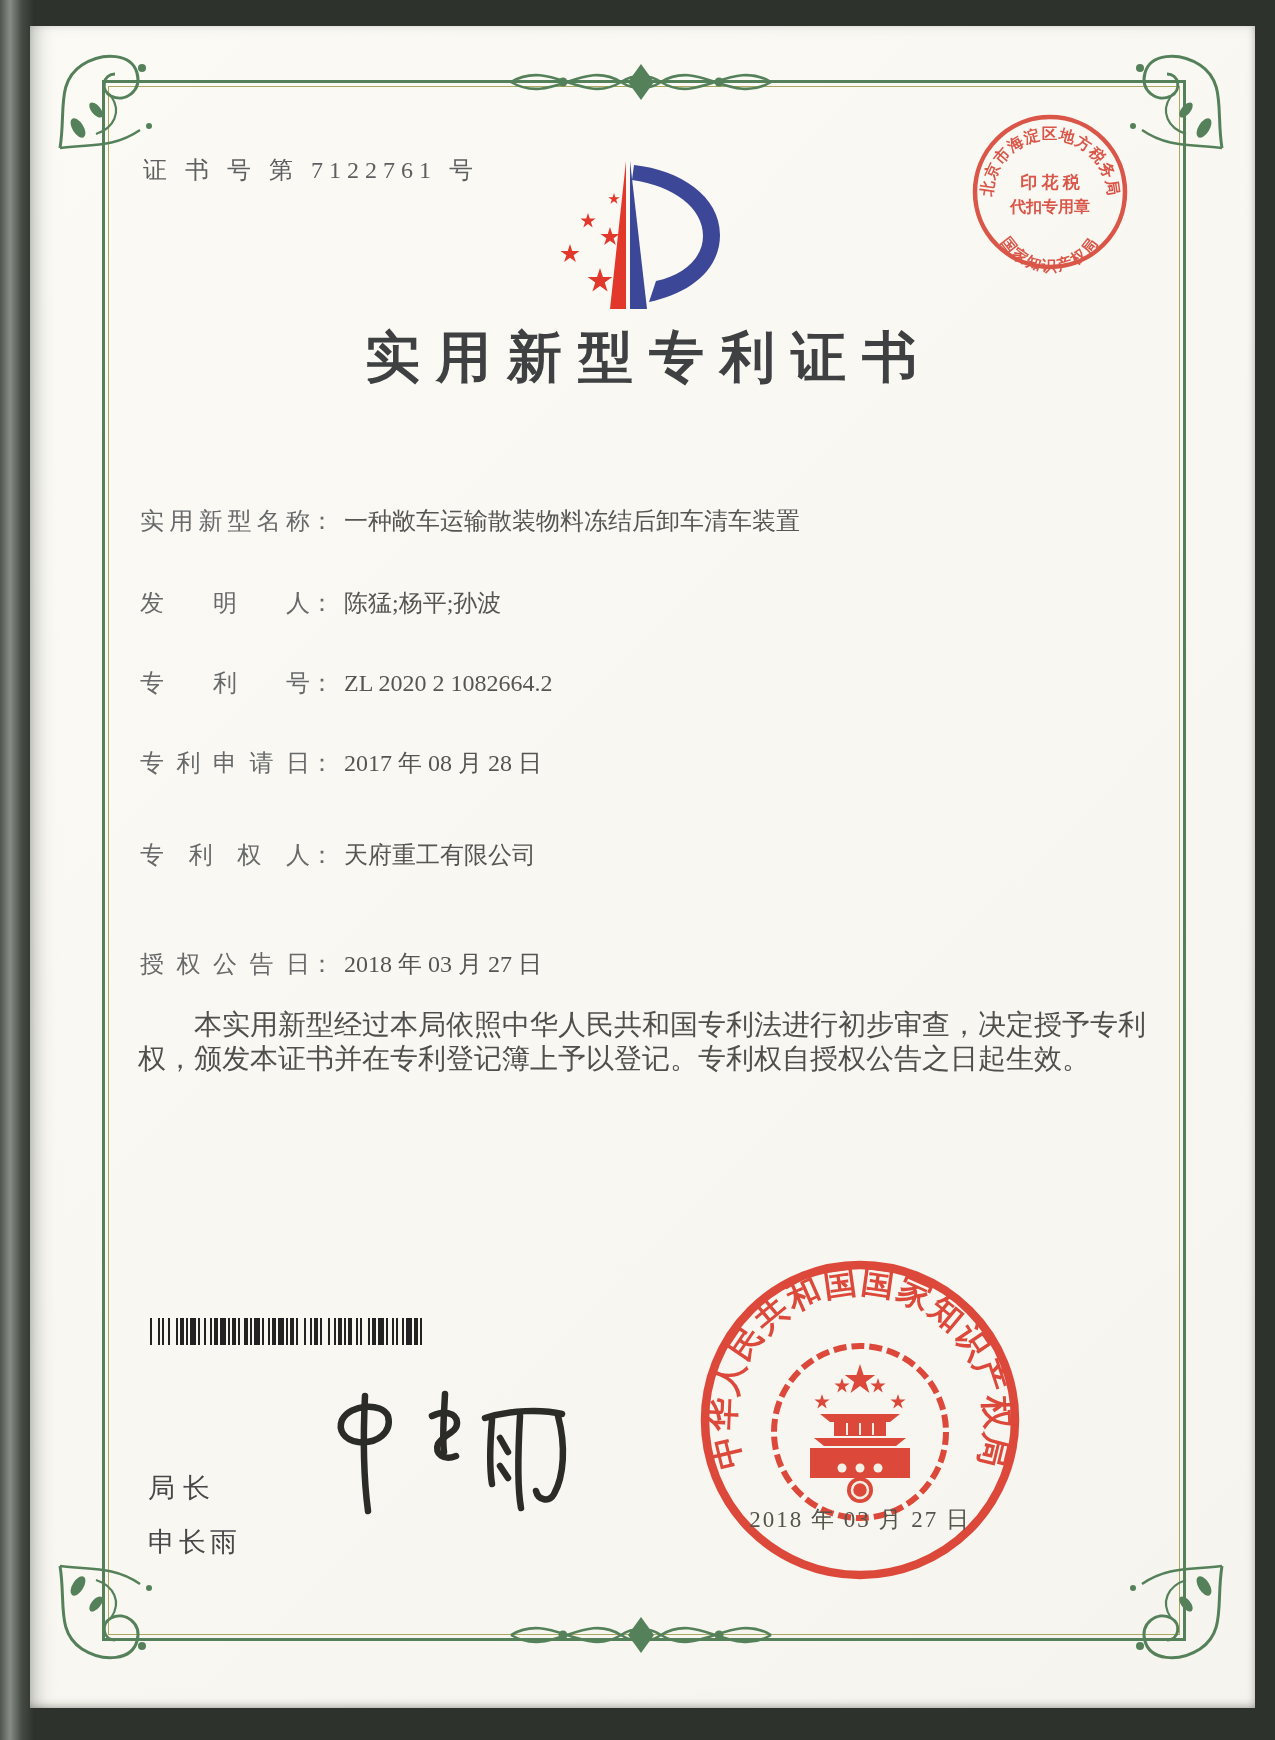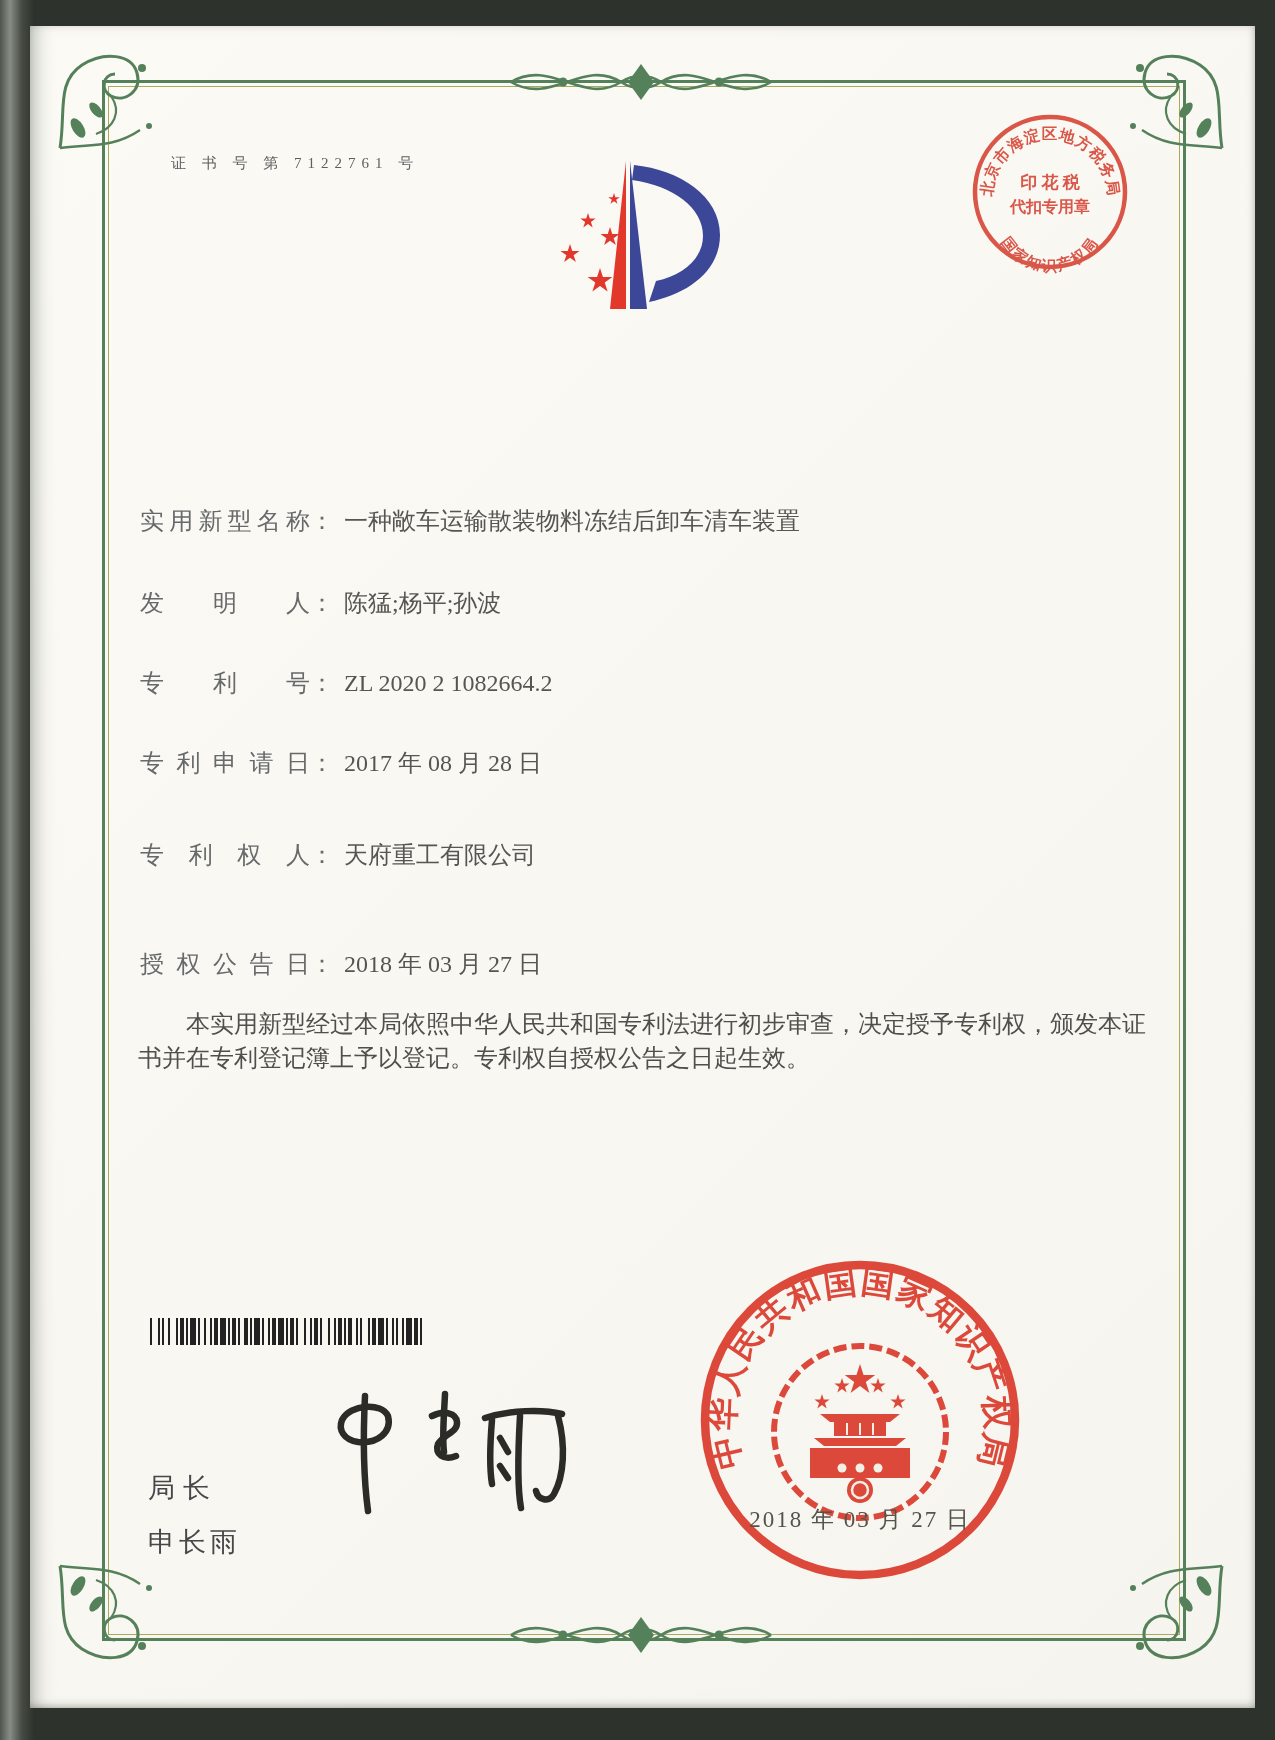--- a/index.html
+++ b/index.html
@@ -21,38 +21,38 @@
     border:3px solid #55815a;
   }
   .green-border .inner-line{
     position:absolute;left:3px;top:3px;right:3px;bottom:3px;
     border:1px solid #aaa85e;
   }
   .orn{position:absolute;color:#55815a;}
   .orn svg{display:block;}
   .cert-no{
     position:absolute;left:113px;top:128px;
-    font-size:15px;color:#5d5f60;letter-spacing:6px;margin-left:28px;
+    font-size:24px;color:#5d5f60;letter-spacing:6px;
   }
   .logo{position:absolute;left:492px;top:125px;width:230px;height:168px;}
   .title{
     position:absolute;left:72px;top:295px;width:1078px;
     text-align:center;font-size:55px;font-weight:bold;color:#3e4042;
     letter-spacing:16px;text-indent:16px;
   }
   .tax-stamp{position:absolute;left:936px;top:82px;width:168px;height:168px;mix-blend-mode:multiply;opacity:.92;}
   .fields{position:absolute;left:110px;top:0;width:1010px;}
   .field-row{position:absolute;left:0;font-size:24px;color:#5c5c5a;white-space:nowrap;}
   .field-row .lbl{display:inline-block;width:170px;text-align:justify;text-align-last:justify;color:#67696a;vertical-align:bottom;}
   .field-row .colon{color:#67696a;margin-right:10px;}
   .field-row .val{color:#555553;}
   .fr0{top:479px;} .fr1{top:561px;} .fr2{top:641px;} .fr3{top:721px;} .fr4{top:802px;margin-top:11px;} .fr5{top:922px;}
   .body-text{
     position:absolute;left:108px;top:982px;width:1008px;
-    font-size:24px;line-height:33.5px;color:#504f4d;text-align:justify;
+    font-size:28px;line-height:33.5px;color:#504f4d;text-align:justify;
   }
   .body-text p{margin:0;text-indent:2em;}
   .barcode{position:absolute;left:120px;top:1292px;width:292px;height:27px;font-size:0;}
   .barcode i{display:inline-block;height:27px;background:#222;vertical-align:top;}
   .barcode b{display:inline-block;height:27px;background:transparent;vertical-align:top;}
   .director-block{position:absolute;left:118px;top:1444px;font-size:27px;color:#47474a;letter-spacing:8px;
     font-family:"Liberation Sans","DejaVu Sans",sans-serif;}
   .director-block .name{margin-top:18px;letter-spacing:4px;}
   .signature{position:absolute;left:290px;top:1360px;width:250px;height:140px;}
   .big-seal{position:absolute;left:668px;top:1232px;width:324px;height:324px;mix-blend-mode:multiply;opacity:.93;}
@@ -135,20 +135,21 @@
         <use href="#star" transform="translate(88,86) scale(10)"></use>
         <use href="#star" transform="translate(48,103) scale(10)"></use>
         <use href="#star" transform="translate(78,130) scale(13)"></use>
       </g>
       <polygon points="104,10 88,158 104,158" fill="#e2382c"></polygon>
       <polygon points="108,10 108,158 125,158" fill="#3c4797"></polygon>
       <path fill="#3c4797" d="M112,14 C158,19 198,45 198,84 C198,120 166,143 127,151 L134,130 C163,124 181,106 181,85 C181,57 152,35 110,29 Z"></path>
     </svg>
   </div>
 
+  <div class="title">实用新型专利证书</div>
 
   <div class="tax-stamp">
     <svg viewBox="0 0 168 168" width="168" height="168">
       <circle cx="84" cy="84" r="75" fill="none" stroke="#dd4a3c" stroke-width="4.5"></circle>
       <path id="taxTopArc" d="M26,89 A58 58 0 1 1 142,89" fill="none"></path>
       <path id="taxBotArc" d="M29,96 A56 56 0 1 0 139,96" fill="none"></path>
       <text font-size="15.5" font-weight="bold" fill="#dd4a3c" letter-spacing="1">
         <textPath href="#taxTopArc" startOffset="50%" text-anchor="middle">北京市海淀区地方税务局</textPath>
       </text>
       <text font-size="15" font-weight="bold" fill="#dd4a3c" letter-spacing="2">

